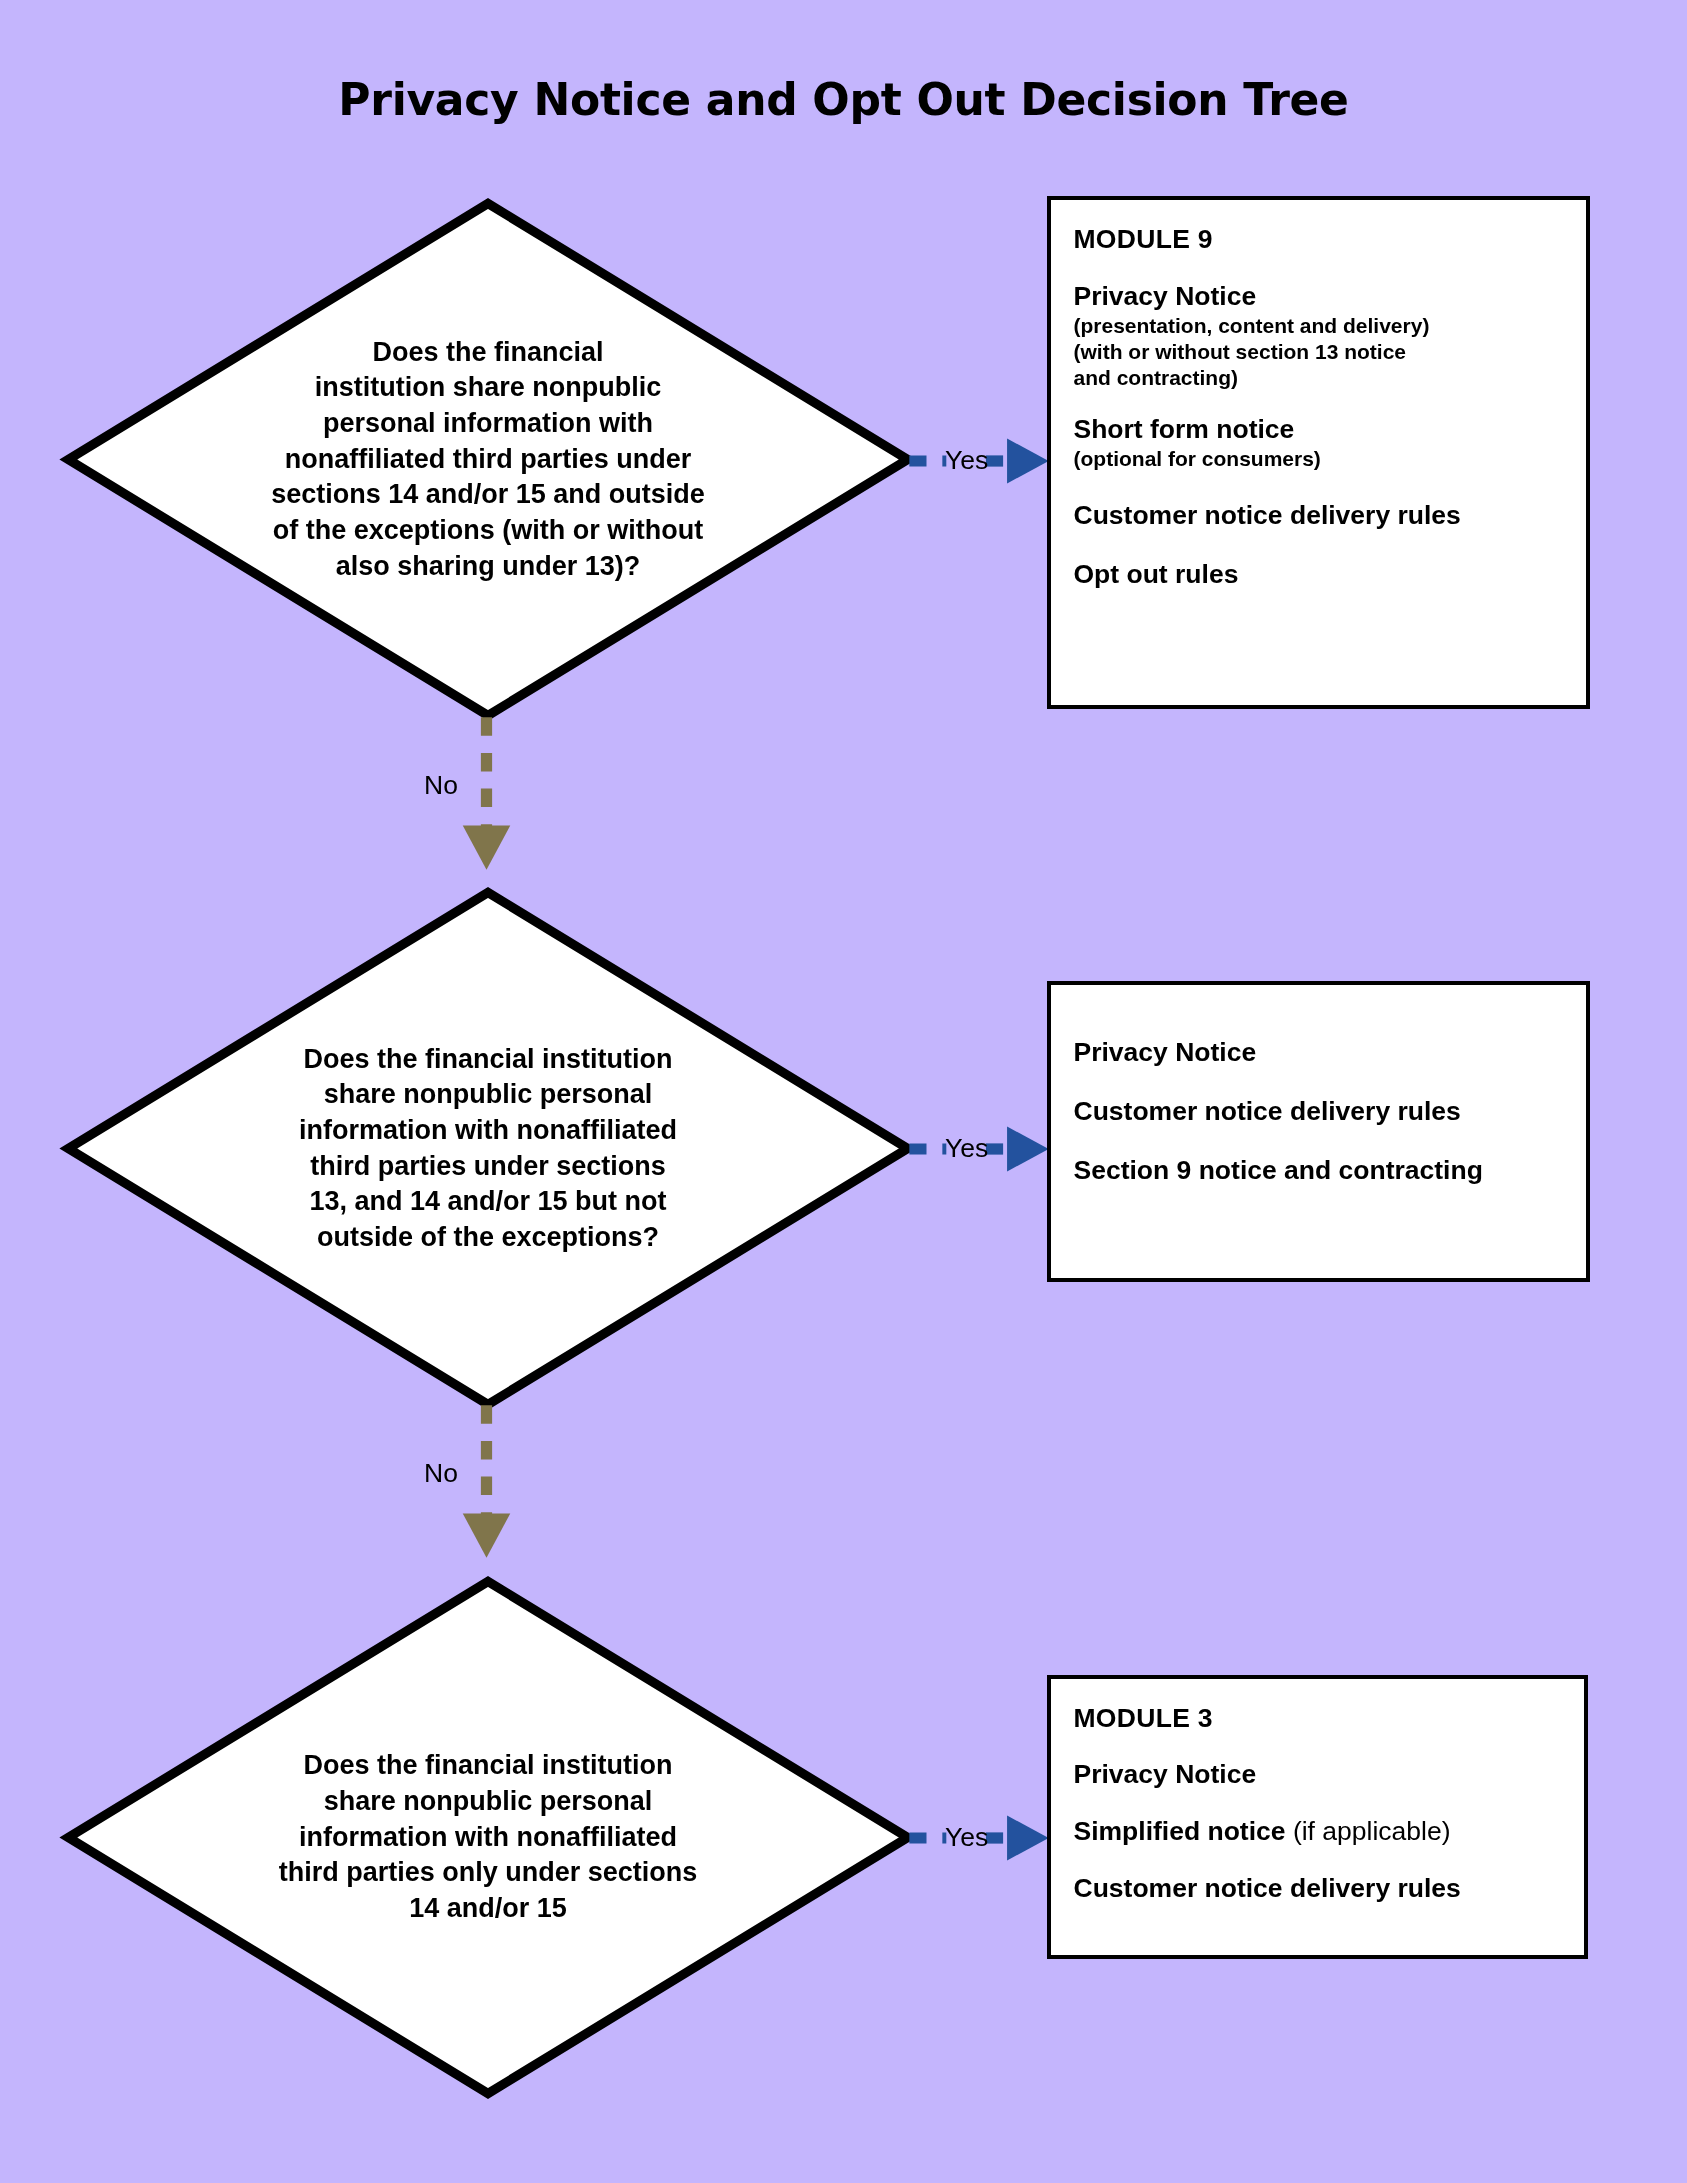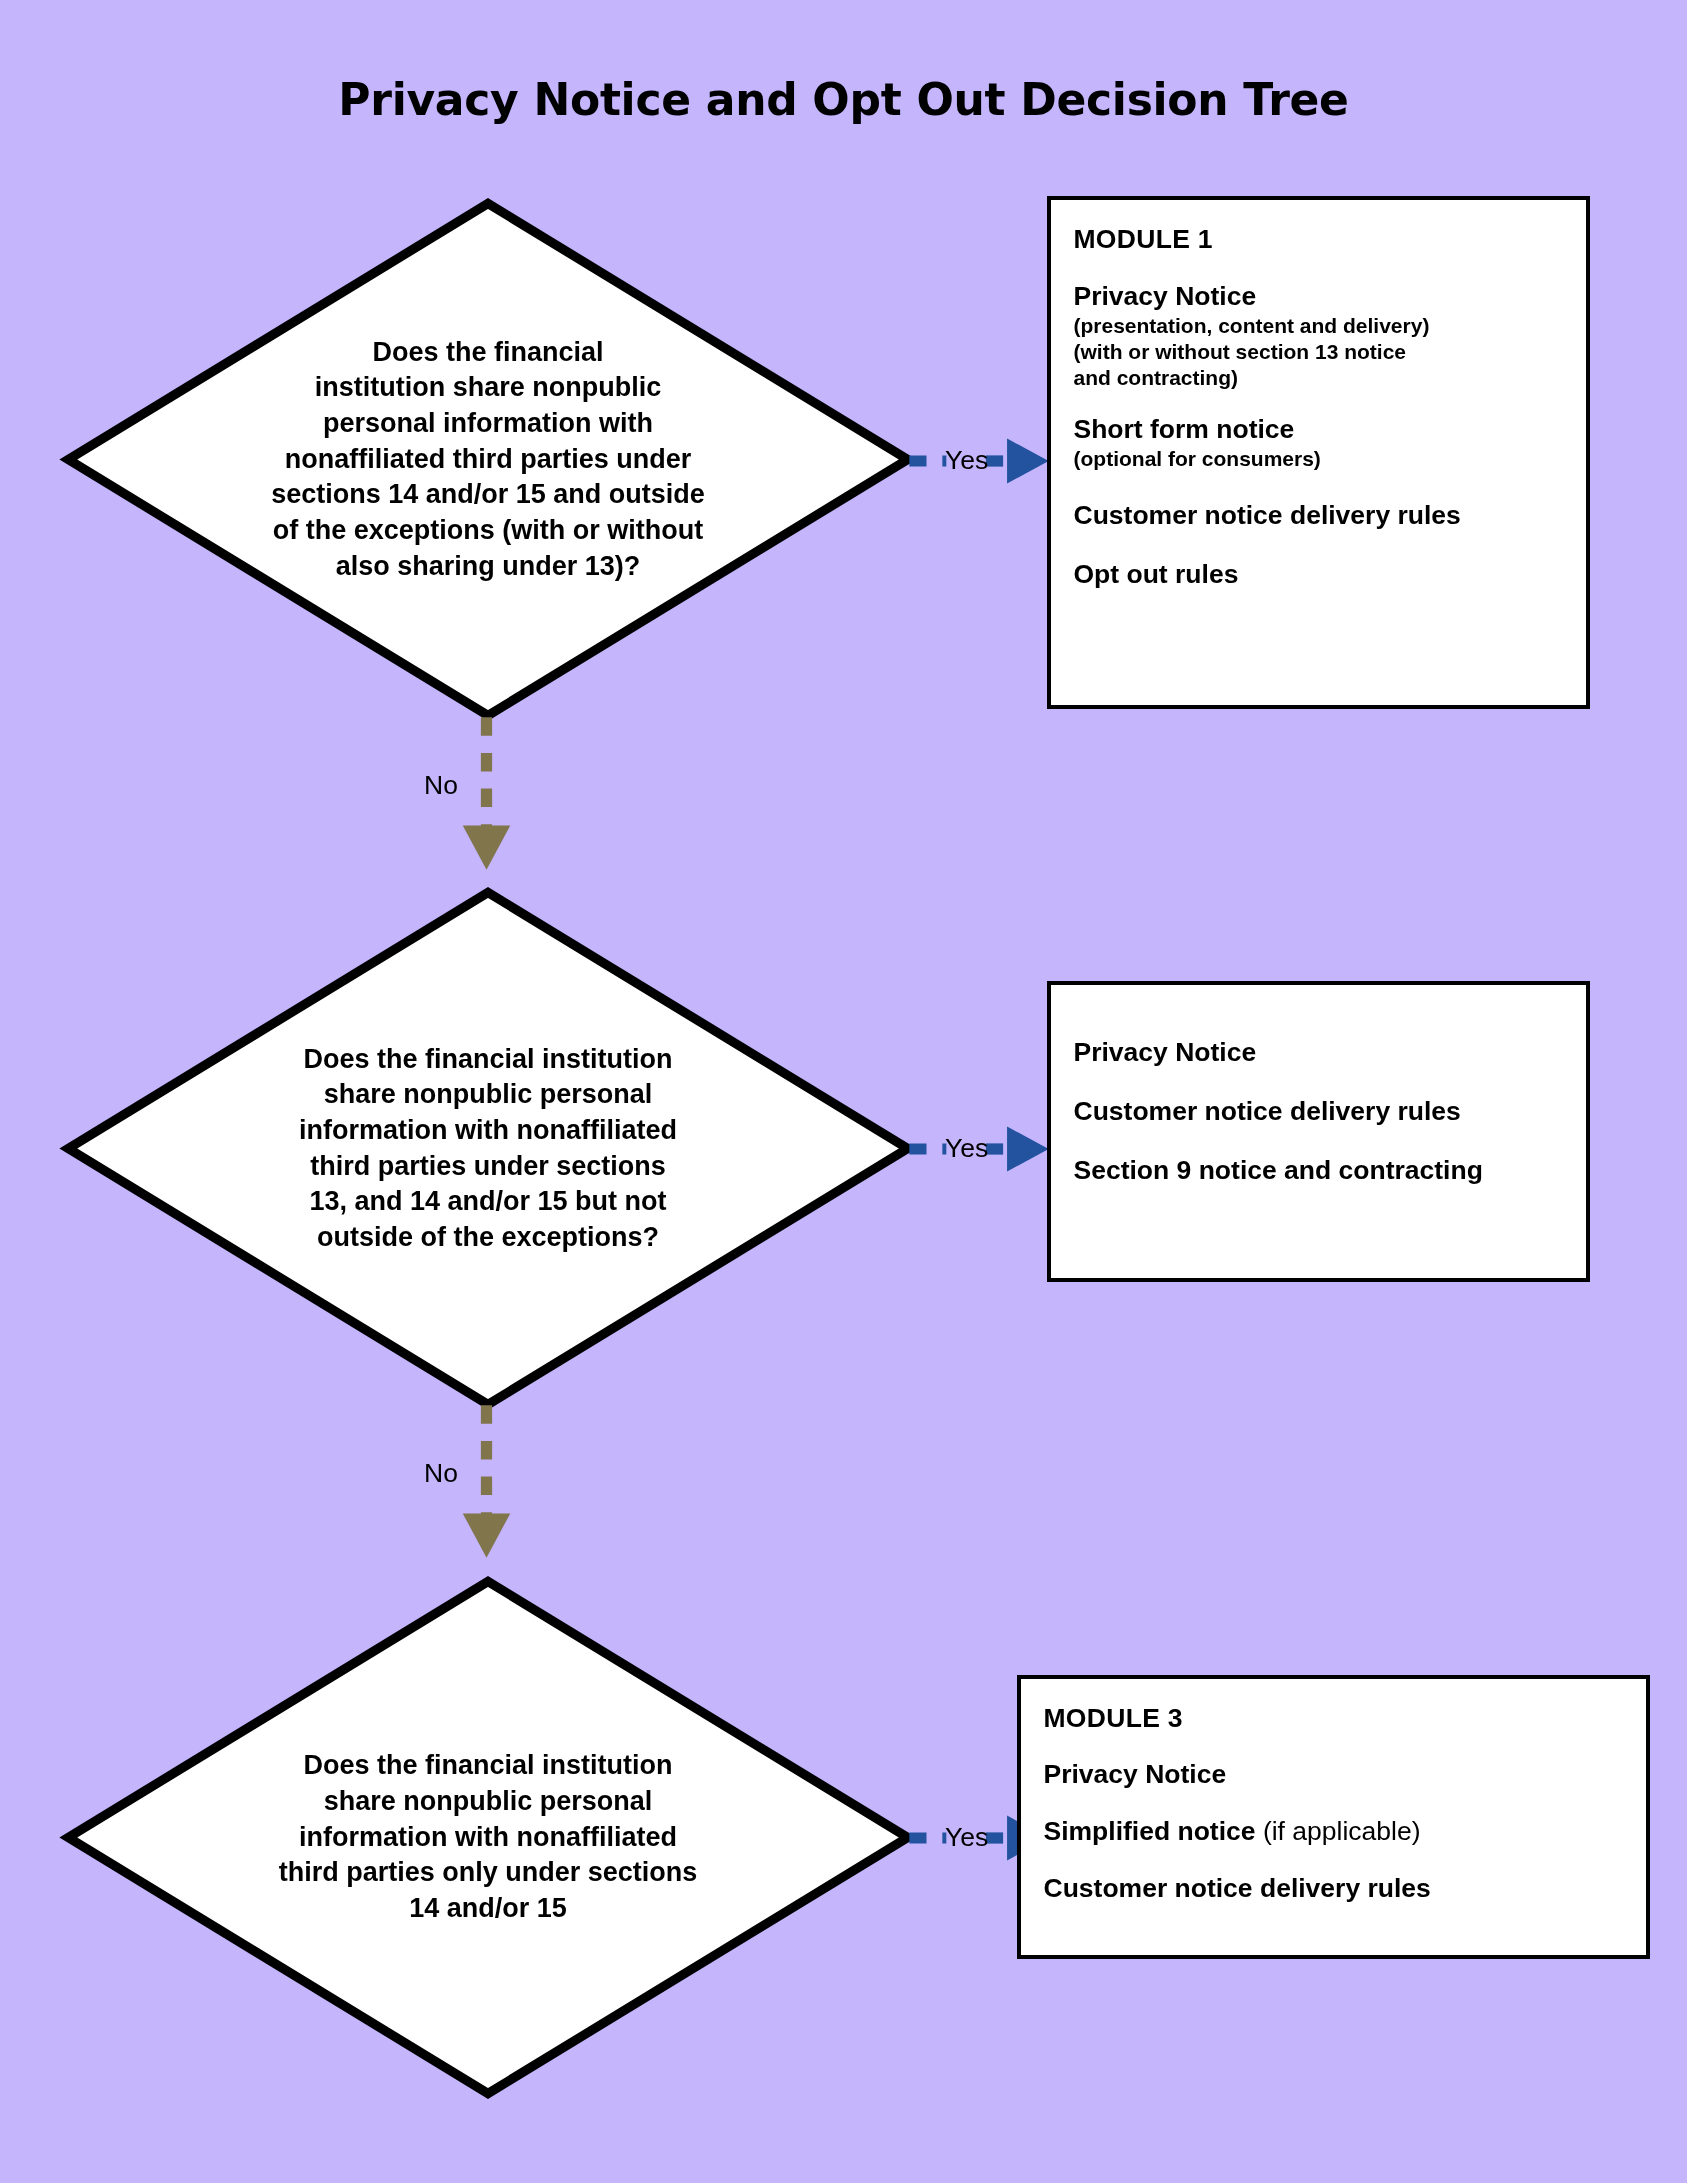--- a/index.html
+++ b/index.html
@@ -126,21 +126,21 @@
   <div class="connector" style="left:908px; top:437px; width:142px; height:48px;">
     <svg width="142" height="48" viewBox="0 0 215 72" aria-hidden="true">
       <line x1="2" y1="36" x2="58" y2="36" stroke="#23529E" stroke-width="17" stroke-dasharray="26 24"></line>
       <line x1="118" y1="36" x2="152" y2="36" stroke="#23529E" stroke-width="17" stroke-dasharray="26 24"></line>
       <polygon points="150,2 213,36 150,70" fill="#23529E"></polygon>
     </svg>
     <div class="edge-label" style="left:37px; top:10px;">Yes</div>
   </div>
 
   <div class="module-box" style="left:1047px; top:196px; width:543px; height:513px;">
-    <div class="module-title">MODULE 1</div>
+    <div class="module-title">MODULE 9</div>
 
     <div class="module-entry" style="margin-top:25px;">
       <div class="entry-head">Privacy Notice</div>
       <div class="entry-sub">(presentation, content and delivery)
 (with or without section 13 notice
 and contracting)</div>
     </div>
 
     <div class="module-entry" style="margin-top:22.5px;">
       <div class="entry-head">Short form notice</div>
@@ -225,21 +225,21 @@
 
   <div class="connector" style="left:908px; top:1814px; width:142px; height:48px;">
     <svg width="142" height="48" viewBox="0 0 215 72" aria-hidden="true">
       <line x1="2" y1="36" x2="58" y2="36" stroke="#23529E" stroke-width="17" stroke-dasharray="26 24"></line>
       <line x1="118" y1="36" x2="152" y2="36" stroke="#23529E" stroke-width="17" stroke-dasharray="26 24"></line>
       <polygon points="150,2 213,36 150,70" fill="#23529E"></polygon>
     </svg>
     <div class="edge-label" style="left:37px; top:10px;">Yes</div>
   </div>
 
-  <div class="module-box" style="left:1017px; top:1675px; width:633px; height:284px;">
+  <div class="module-box" style="left:1047px; top:1675px; width:541px; height:284px;">
     <div class="module-title">MODULE 3</div>
 
     <div class="module-entry" style="margin-top:24px;">
       <div class="entry-head">Privacy Notice</div>
     </div>
 
     <div class="module-entry" style="margin-top:24px;">
       <div class="entry-head">
         <span>Simplified notice</span><span class="entry-inline-sub"> (if applicable)</span>
       </div>

